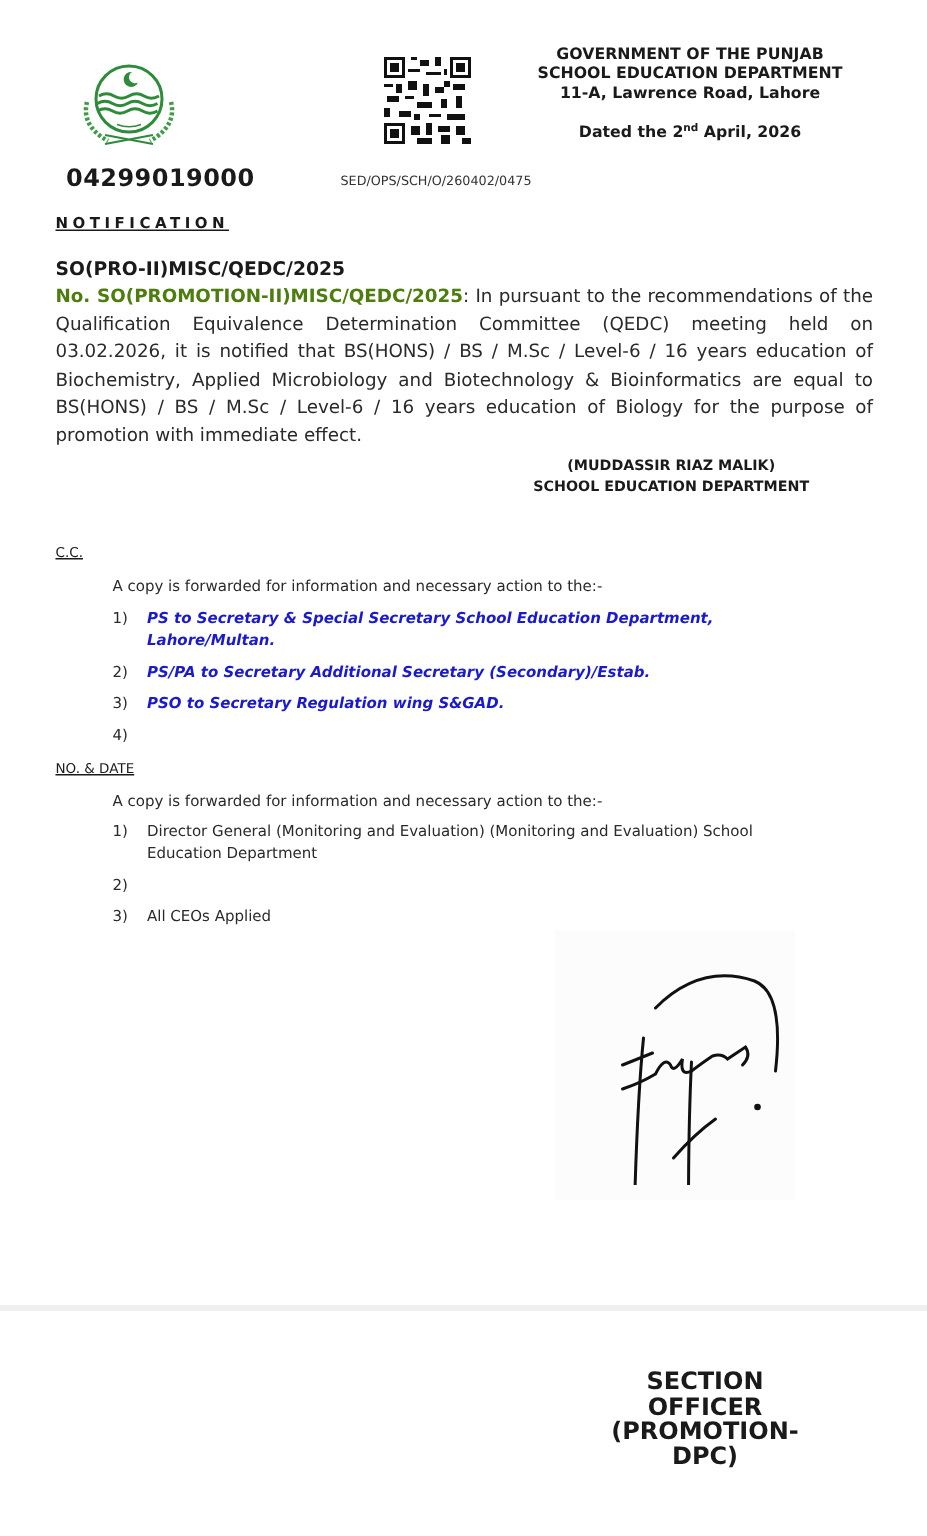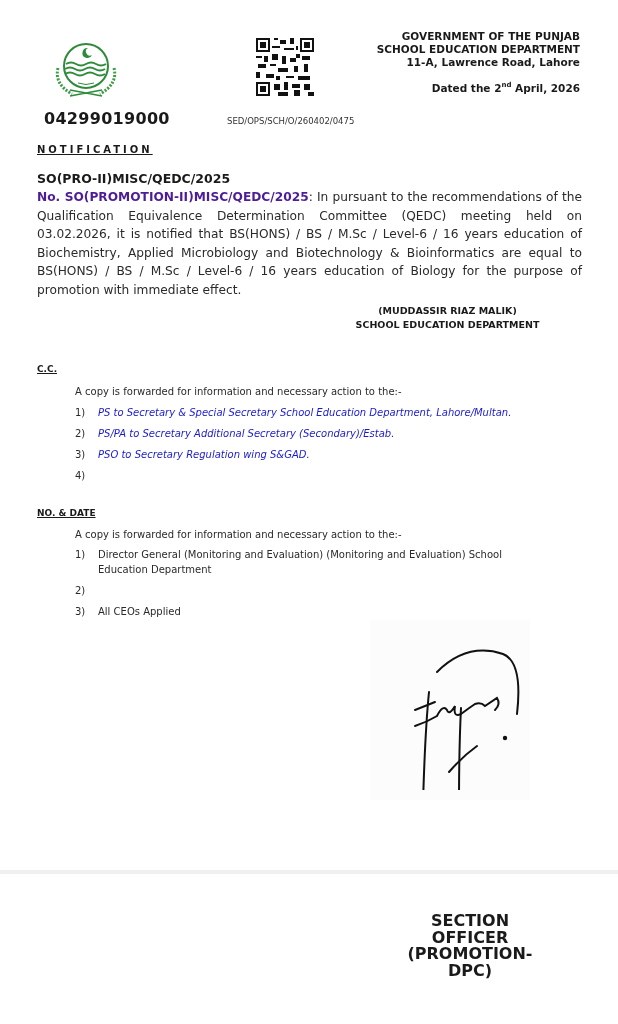--- a/index.html
+++ b/index.html
@@ -3,34 +3,34 @@
 <meta charset="utf-8">
 <style>
   html, body { margin: 0; padding: 0; background: #ffffff; }
   body { width: 618px; height: 1024px; position: relative; overflow: hidden;
          font-family: "DejaVu Sans", sans-serif; color: #1a1a1a; }
   .abs { position: absolute; }
   .logo { left: 48px; top: 38px; width: 76px; height: 66px; }
   .phone { left: 44px; top: 109px; font-size: 16px; font-weight: bold; letter-spacing: 0.3px; }
   .qr { left: 256px; top: 38px; width: 58px; height: 58px; }
   .ref { left: 227px; top: 116px; font-size: 8.5px; color: #333; }
-  .hdr { left: 340px; top: 30px; width: 240px; text-align: right; font-size: 10.5px; font-weight: bold; line-height: 13px; }
+  .hdr { left: 340px; top: 30px; width: 240px; text-align: center; font-size: 10.5px; font-weight: bold; line-height: 13px; }
   .hdr .date { margin-top: 10px; }
   .hdr sup { font-size: 7px; }
   .notif-title { left: 37px; top: 144px; font-size: 10px; font-weight: bold; letter-spacing: 3px; text-decoration: underline; }
   .so-line { left: 37px; top: 171px; font-size: 12.5px; font-weight: bold; }
   .body-para { left: 37px; top: 188px; width: 545px; font-size: 12.2px; line-height: 18.5px; text-align: justify; color: #2a2a2a; }
-  .body-para b { color: #4c1d95; }
+  .body-para b { color: #4d7c0f; }
   .sig-block { left: 320px; top: 304px; width: 255px; text-align: center; font-size: 9.5px; font-weight: bold; line-height: 13.5px; }
-  .section-head { left: 37px; font-size: 9px; font-weight: bold; text-decoration: underline; }
+  .section-head { left: 37px; font-size: 9px; font-weight: normal; text-decoration: underline; }
   .intro { left: 75px; font-size: 10px; color: #2a2a2a; }
   .list { left: 75px; width: 470px; font-size: 10px; }
   .list .item { display: flex; margin-bottom: 6px; line-height: 15px; }
   .list .num { width: 23px; flex: none; color: #2a2a2a; }
-  .list.cc .txt { color: #1a1acc; font-weight: normal; font-style: italic; }
+  .list.cc .txt { color: #1a1acc; font-weight: bold; font-style: italic; }
   .list.nd .txt { color: #2a2a2a; }
   .signature { left: 385px; top: 630px; width: 140px; height: 160px; }
   .sig-bg { left: 370px; top: 620px; width: 160px; height: 180px; background: #fcfcfc; }
   .separator { left: 0; top: 870px; width: 618px; height: 4px; background: #f0f0f0; }
   .officer { left: 400px; top: 913px; width: 140px; text-align: center; font-size: 16px; font-weight: bold; line-height: 16.5px; }
 </style>
 </head>
 <body>
 
 <svg class="abs logo" viewBox="0 0 76 66">

